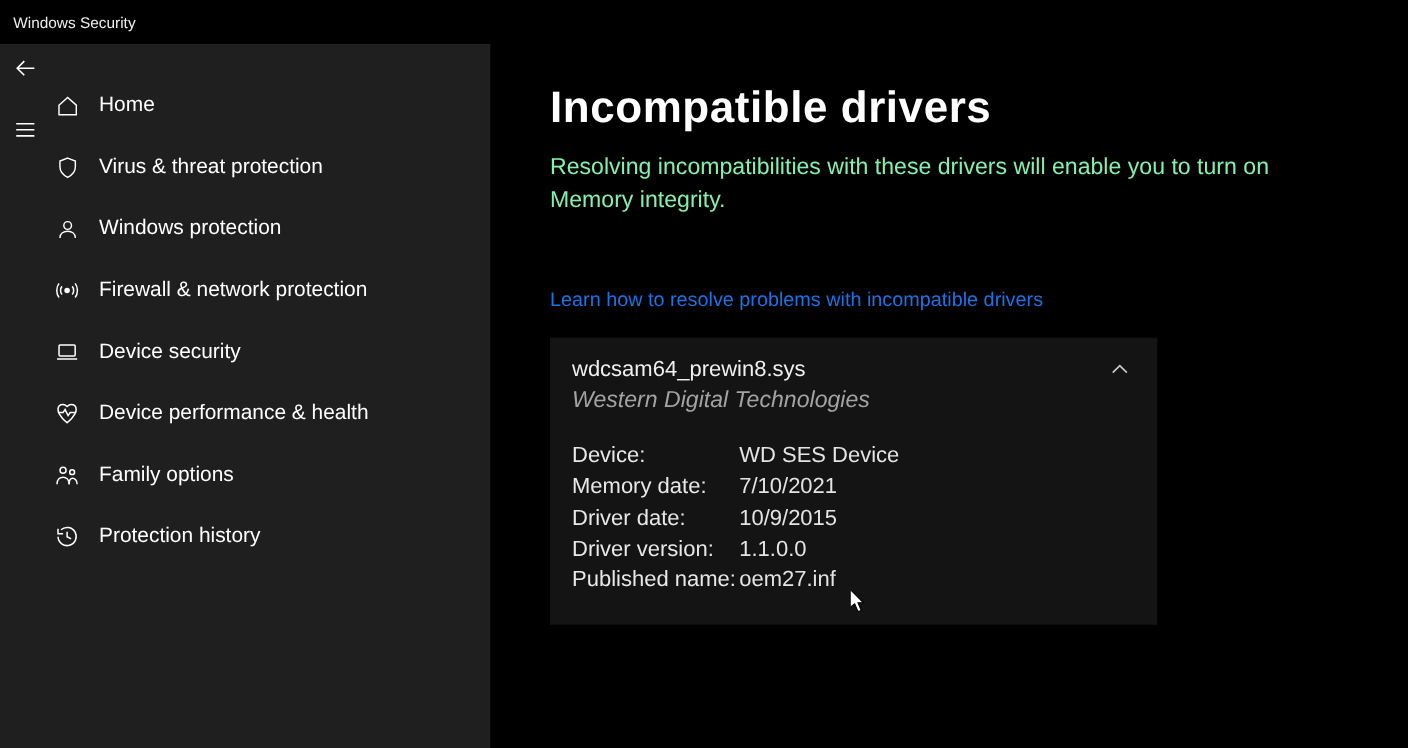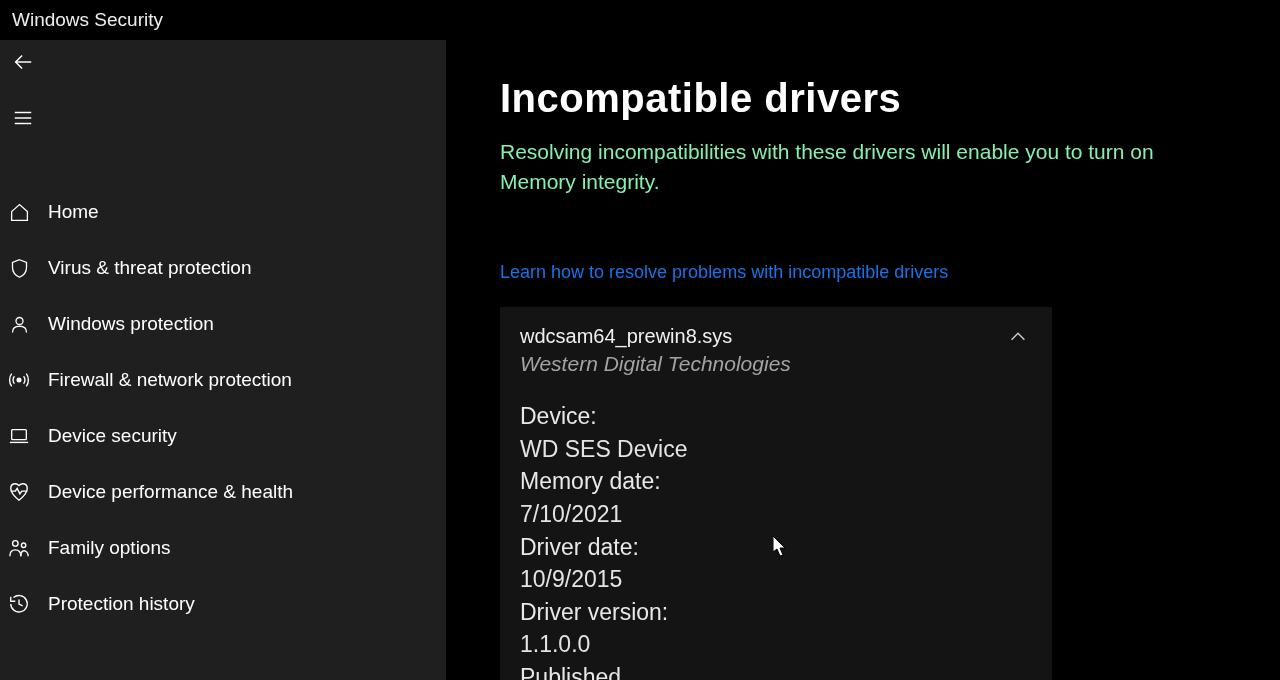--- a/index.html
+++ b/index.html
@@ -9,33 +9,32 @@
     color: #fff;
     width: 1280px;
     height: 680px;
     overflow: hidden;
   }
   .title-bar {
     height: 40px;
     padding-left: 12px;
     display: flex;
     align-items: center;
-    font-size: 19px;
+    font-size: 14px;
     color: #eee;
   }
   .app-body {
     display: flex;
     height: calc(100% - 40px);
   }
   .sidebar {
     width: 446px;
     background: #1f1f1f;
     display: flex;
-    flex-direction: column;
-    gap: 12px;
+    flex-direction: row;
   }
   .nav-top {
     padding: 4px 0 4px 2px;
   }
   .nav-btn {
     width: 40px;
     height: 40px;
     display: flex;
     align-items: center;
     justify-content: flex-start;
@@ -119,24 +118,23 @@
     display: flex;
     align-items: center;
     justify-content: center;
     cursor: pointer;
   }
   .driver-details {
     margin-top: 24px;
   }
   .detail-row {
     display: flex;
-    font-size: 23px;
+    font-size: 20px;
     color: #e8e8e8;
     line-height: 1.42;
-    flex-direction: column;
   }
   .detail-label {
     width: 152px;
   }
   .detail-value {
     color: #e4e4e4;
   }
   .cursor {
     position: absolute;
     left: 773px;

